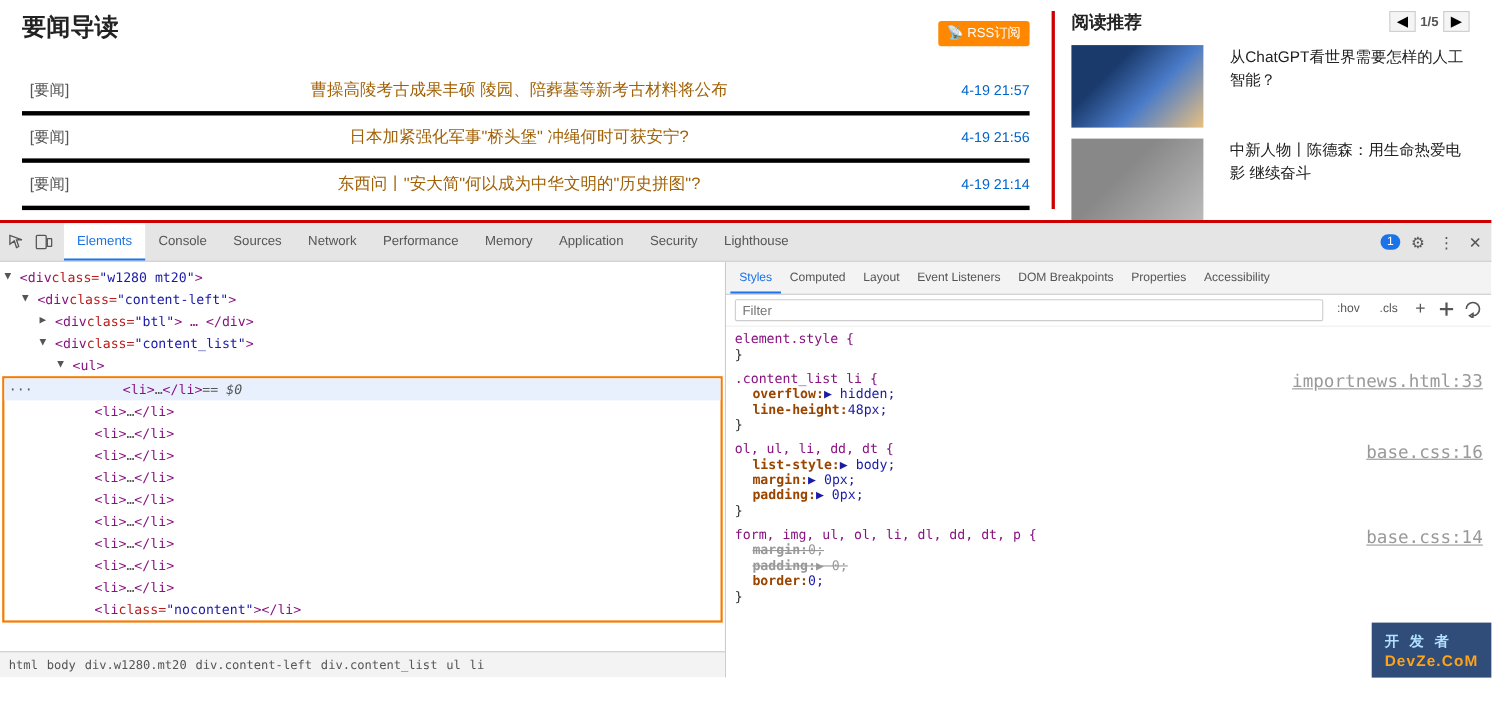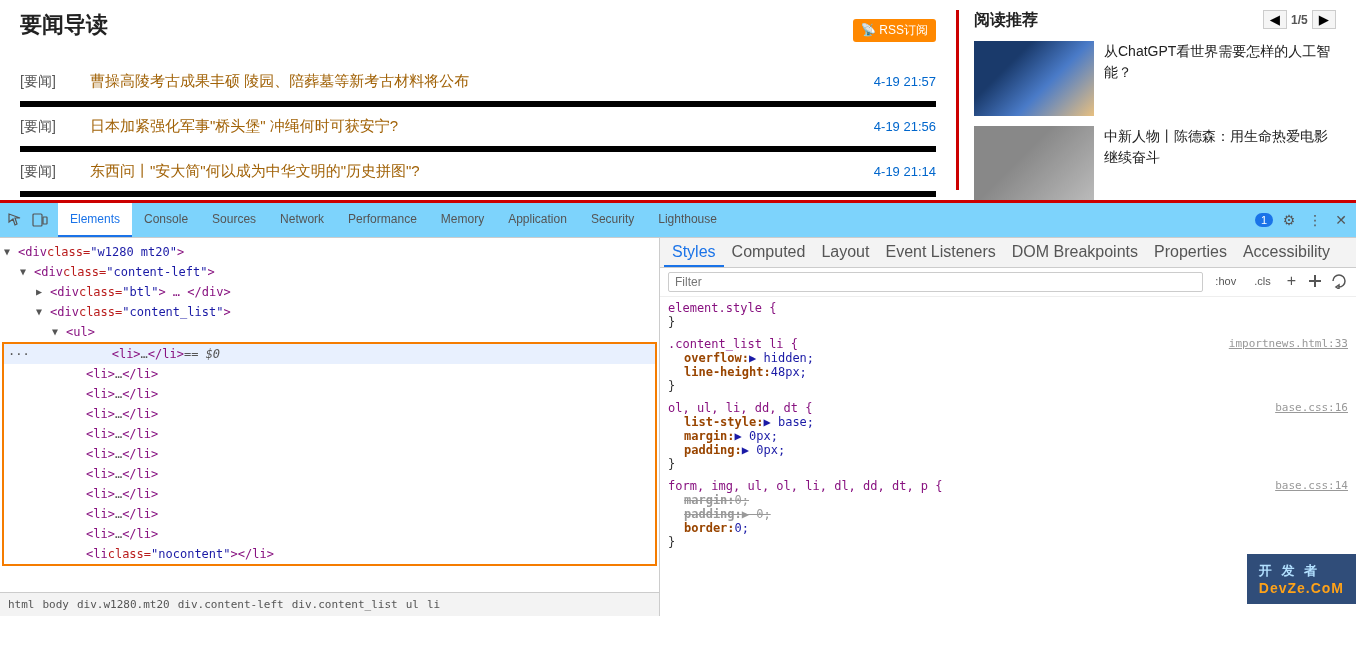--- a/index.html
+++ b/index.html
@@ -36,23 +36,24 @@
     }
     .page-header-row {
       display: flex;
       align-items: center;
       margin-bottom: 12px;
     }
     .news-item {
       display: flex;
       align-items: center;
       padding: 10px 0;
-      border-bottom: 6px solid #000000;
+      border-bottom: 4px solid #000000;
       font-size: 15px;
       color: #333;
+      text-align: center;
     }
     .news-tag {
       color: #555;
       margin-right: 20px;
       font-size: 14px;
       min-width: 50px;
     }
     .news-title {
       flex: 1;
       color: #a16207;
@@ -76,21 +77,21 @@
       align-items: flex-start;
       justify-content: space-between;
     }
     .right-cards {
       display: flex;
       flex-direction: column;
       gap: 10px;
     }
     .card-item {
       display: flex;
-      gap: 10px;
+      gap: 24px;
       align-items: flex-start;
     }
     .card-img {
       width: 120px;
       height: 75px;
       background: #aaa;
       flex-shrink: 0;
       overflow: hidden;
     }
     .card-img-1 {
@@ -110,21 +111,21 @@
       height: 413px;
       background: #fff;
       display: flex;
       flex-direction: column;
     }
 
     
     .devtools-toolbar {
       display: flex;
       align-items: center;
-      background: #7dd3fc;
+      background: #e5e5e5;
       border-bottom: 1px solid #ccc;
       height: 35px;
       padding: 0 5px;
       flex-shrink: 0;
     }
     .toolbar-icons {
       display: flex;
       align-items: center;
       gap: 5px;
       margin-right: 8px;
@@ -261,21 +262,21 @@
       height: 30px;
       padding: 0 4px;
       flex-shrink: 0;
       overflow-x: auto;
     }
     .styles-tab {
       padding: 0 8px;
       height: 100%;
       display: flex;
       align-items: center;
-      font-size: 16px;
+      font-size: 11px;
       color: #555;
       cursor: pointer;
       white-space: nowrap;
       border-bottom: 2px solid transparent;
     }
     .styles-tab.active {
       color: #1a73e8;
       border-bottom: 2px solid #1a73e8;
     }
 
@@ -332,39 +333,39 @@
     .style-selector {
       color: #881280;
       font-weight: normal;
     }
     .style-brace { color: #333; }
     .style-prop { color: #994500; font-weight: bold; }
     .style-val { color: #1a1aa6; }
     .style-source {
       float: right;
       color: #999;
-      font-size: 11px;
+      font-size: 16px;
       text-decoration: underline;
       cursor: pointer;
       text-align: center;
     }
     .style-line {
       padding-left: 16px;
       display: flex;
       align-items: center;
       gap: 0;
     }
     .strikethrough {
       text-decoration: line-through;
       color: #999;
     }
     .style-close { margin-bottom: 2px; }
     .watermark {
       position: absolute;
-      bottom: 12px;
+      bottom: 0;
       right: 0;
       background: #1a3a6b;
       color: #fff;
       font-size: 18px;
       font-weight: bold;
       padding: 8px 12px;
       letter-spacing: 1px;
       opacity: 0.9;
     }
     .devtools-wrapper { position: relative; }
@@ -679,21 +680,21 @@
             <div class="style-line">
               <span class="style-prop ">line-height:</span> 
               <span class="style-val ">48px;</span>
             </div>
             <div class="style-close style-brace">}</div>
           </div>
           <div class="style-block">
             <div><span class="style-selector">ol, ul, li, dd, dt {</span><span class="style-source">base.css:16</span></div>
             <div class="style-line">
               <span class="style-prop ">list-style:</span> 
-              <span class="style-val ">▶ base;</span>
+              <span class="style-val ">▶ body;</span>
             </div>
             <div class="style-line">
               <span class="style-prop ">margin:</span> 
               <span class="style-val ">▶ 0px;</span>
             </div>
             <div class="style-line">
               <span class="style-prop ">padding:</span> 
               <span class="style-val ">▶ 0px;</span>
             </div>
             <div class="style-close style-brace">}</div>

